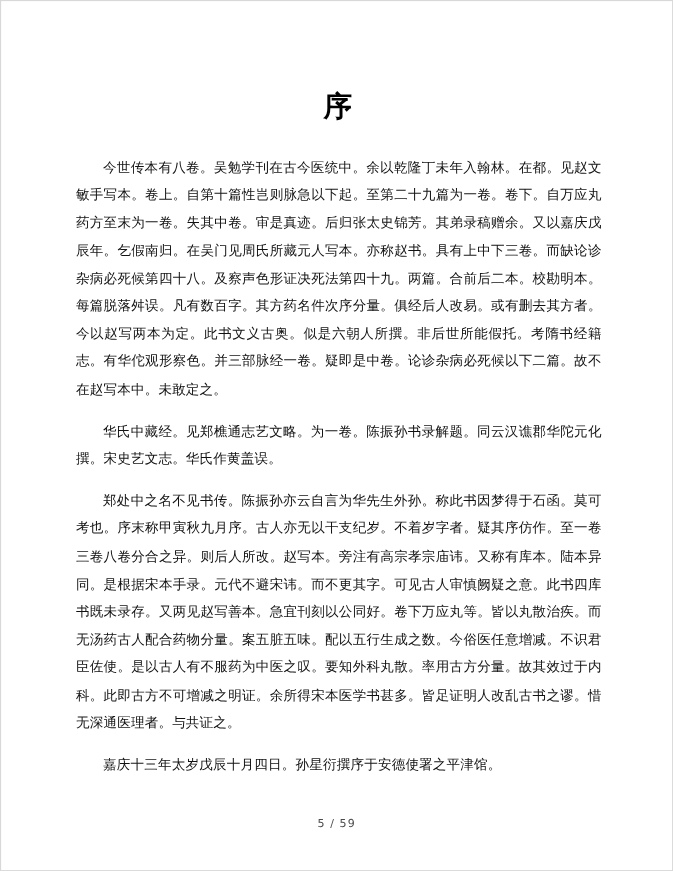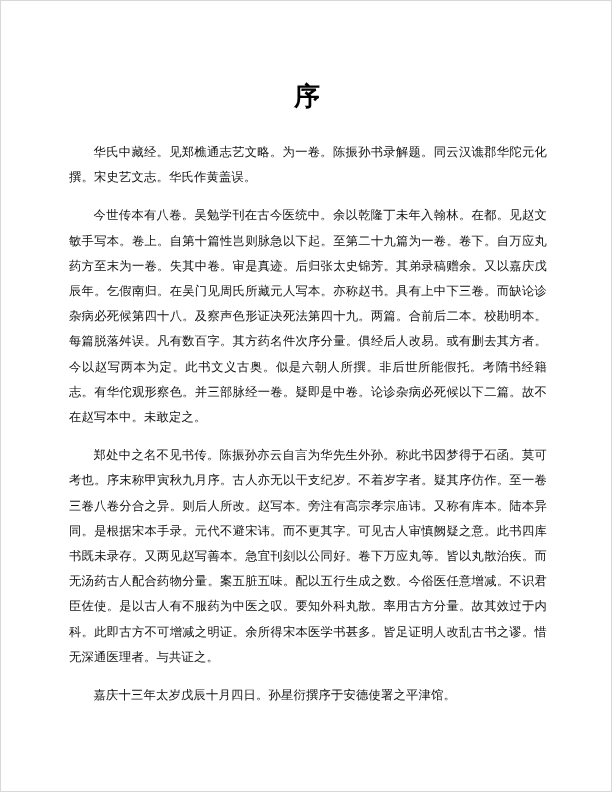--- a/index.html
+++ b/index.html
@@ -65,18 +65,19 @@
     color: #4a4a4a;
     letter-spacing: 1px;
   }
 </style>
 </head>
 <body>
 
 <div class="page">
   <div class="content">
     <div class="doc-title">序</div>
+    <p class="para">今世传本有八卷。吴勉学刊在古今医统中。余以乾隆丁未年入翰林。在都。见赵文敏手写本。卷上。自第十篇性岂则脉急以下起。至第二十九篇为一卷。卷下。自万应丸药方至末为一卷。失其中卷。审是真迹。后归张太史锦芳。其弟录稿赠余。又以嘉庆戊辰年。乞假南归。在吴门见周氏所藏元人写本。亦称赵书。具有上中下三卷。而缺论诊杂病必死候第四十八。及察声色形证决死法第四十九。两篇。合前后二本。校勘明本。每篇脱落舛误。凡有数百字。其方药名件次序分量。俱经后人改易。或有删去其方者。今以赵写两本为定。此书文义古奥。似是六朝人所撰。非后世所能假托。考隋书经籍志。有华佗观形察色。并三部脉经一卷。疑即是中卷。论诊杂病必死候以下二篇。故不在赵写本中。未敢定之。</p>
     <p class="para">华氏中藏经。见郑樵通志艺文略。为一卷。陈振孙书录解题。同云汉谯郡华陀元化撰。宋史艺文志。华氏作黄盖误。</p>
-    <p class="para">今世传本有八卷。吴勉学刊在古今医统中。余以乾隆丁未年入翰林。在都。见赵文敏手写本。卷上。自第十篇性岂则脉急以下起。至第二十九篇为一卷。卷下。自万应丸药方至末为一卷。失其中卷。审是真迹。后归张太史锦芳。其弟录稿赠余。又以嘉庆戊辰年。乞假南归。在吴门见周氏所藏元人写本。亦称赵书。具有上中下三卷。而缺论诊杂病必死候第四十八。及察声色形证决死法第四十九。两篇。合前后二本。校勘明本。每篇脱落舛误。凡有数百字。其方药名件次序分量。俱经后人改易。或有删去其方者。今以赵写两本为定。此书文义古奥。似是六朝人所撰。非后世所能假托。考隋书经籍志。有华佗观形察色。并三部脉经一卷。疑即是中卷。论诊杂病必死候以下二篇。故不在赵写本中。未敢定之。</p>
     <p class="para">郑处中之名不见书传。陈振孙亦云自言为华先生外孙。称此书因梦得于石函。莫可考也。序末称甲寅秋九月序。古人亦无以干支纪岁。不着岁字者。疑其序仿作。至一卷三卷八卷分合之异。则后人所改。赵写本。旁注有高宗孝宗庙讳。又称有库本。陆本异同。是根据宋本手录。元代不避宋讳。而不更其字。可见古人审慎阙疑之意。此书四库书既未录存。又两见赵写善本。急宜刊刻以公同好。卷下万应丸等。皆以丸散治疾。而无汤药古人配合药物分量。案五脏五味。配以五行生成之数。今俗医任意增减。不识君臣佐使。是以古人有不服药为中医之叹。要知外科丸散。率用古方分量。故其效过于内科。此即古方不可增减之明证。余所得宋本医学书甚多。皆足证明人改乱古书之谬。惜无深通医理者。与共证之。</p>
     <p class="para last">嘉庆十三年太岁戊辰十月四日。孙星衍撰序于安德使署之平津馆。</p>
   </div>
+  <div class="footer">5 / 59</div>
 </div>
 
 </body></html>

